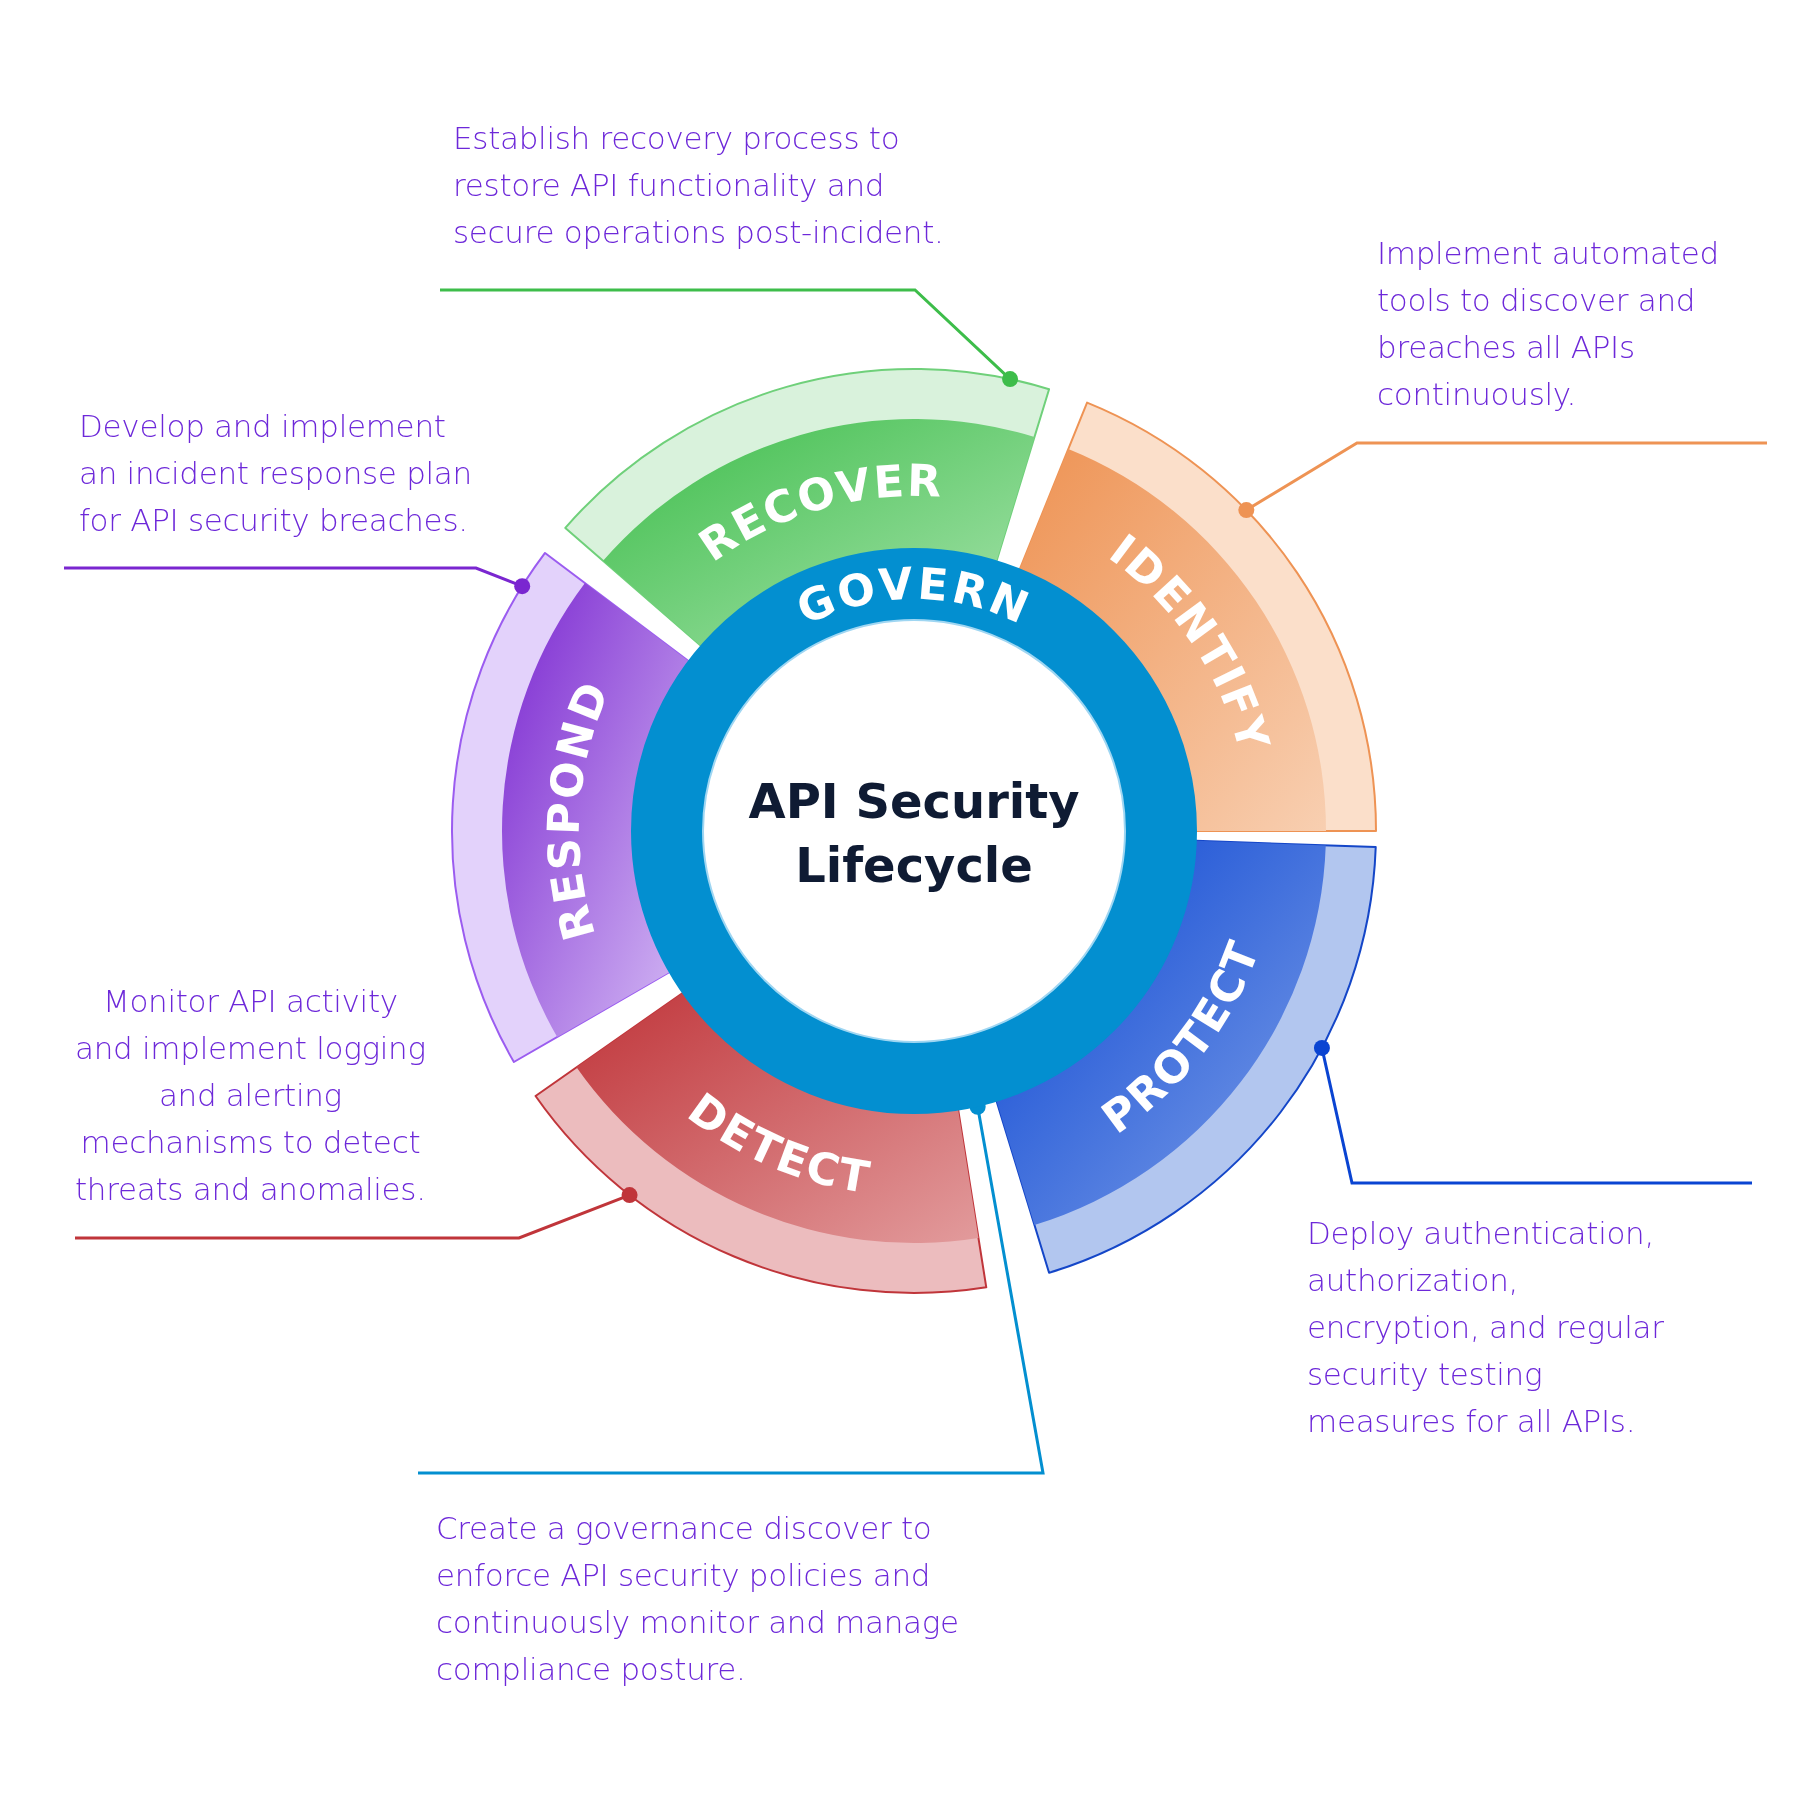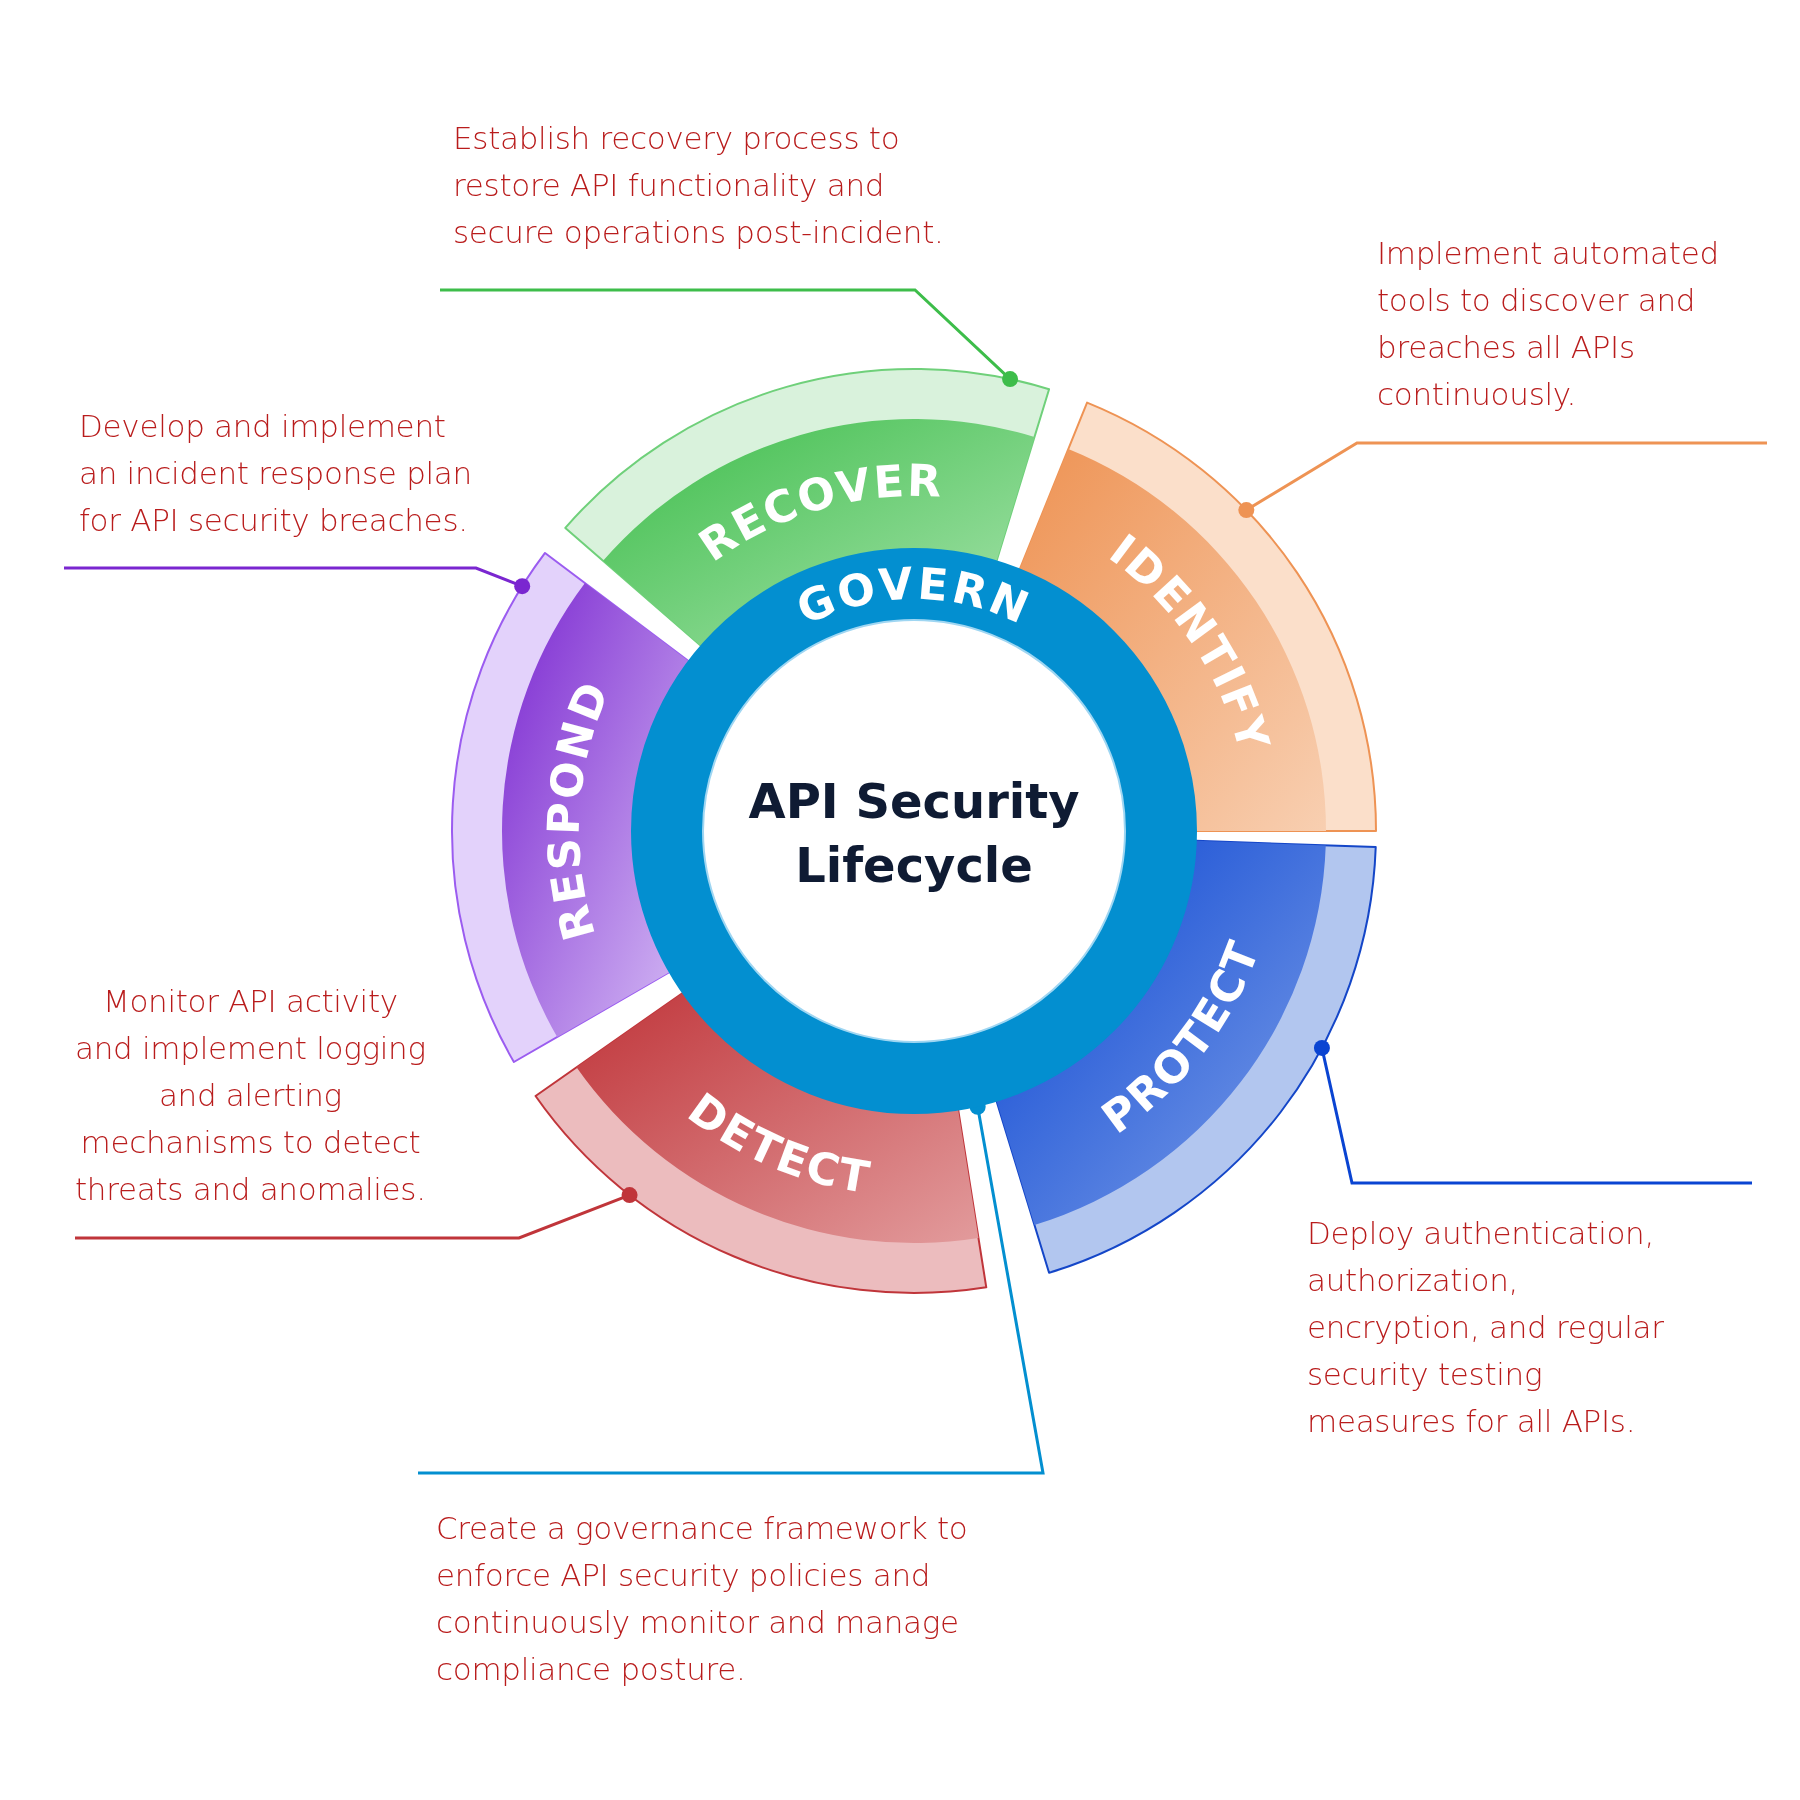--- a/index.html
+++ b/index.html
@@ -1,19 +1,19 @@
 <!DOCTYPE html>
 <html><head>
 <meta charset="utf-8">
 <style>
   html, body { margin: 0; padding: 0; background: #ffffff; }
   body { width: 1800px; height: 1800px; position: relative; overflow: hidden;
          font-family: "Liberation Sans", sans-serif; }
   #diagram { position: absolute; left: 0; top: 0; width: 1800px; height: 1800px; }
-  .desc { position: absolute; color: #b91c1c; font-family: "DejaVu Sans", sans-serif;
+  .desc { position: absolute; color: #6d28d9; font-family: "DejaVu Sans", sans-serif;
           font-size: 31px; line-height: 47px; font-weight: 300; letter-spacing: -0.3px;
           white-space: pre-line; }
   .seg-label { font-family: "DejaVu Sans", sans-serif; font-weight: bold; font-size: 44px;
                fill: #ffffff; letter-spacing: 2px; }
   .govern-label { font-family: "DejaVu Sans", sans-serif; font-weight: bold; font-size: 44px;
                   fill: #ffffff; letter-spacing: 3px; }
   .center-title { font-family: "DejaVu Sans", sans-serif; font-weight: bold; font-size: 48px;
                   fill: #0f1b33; }
 </style>
 </head>
@@ -114,16 +114,16 @@
 security testing
 measures for all APIs.</div>
 <div class="desc" style="left:75px; top:978px;text-align:center;">Monitor API activity
 and implement logging
 and alerting
 mechanisms to detect
 threats and anomalies.</div>
 <div class="desc" style="left:79px; top:403px;">Develop and implement
 an incident response plan
 for API security breaches.</div>
-<div class="desc" style="left:436px; top:1505px;">Create a governance framework to
+<div class="desc" style="left:436px; top:1505px;">Create a governance discover to
 enforce API security policies and
 continuously monitor and manage
 compliance posture.</div>
 
 </body></html>

